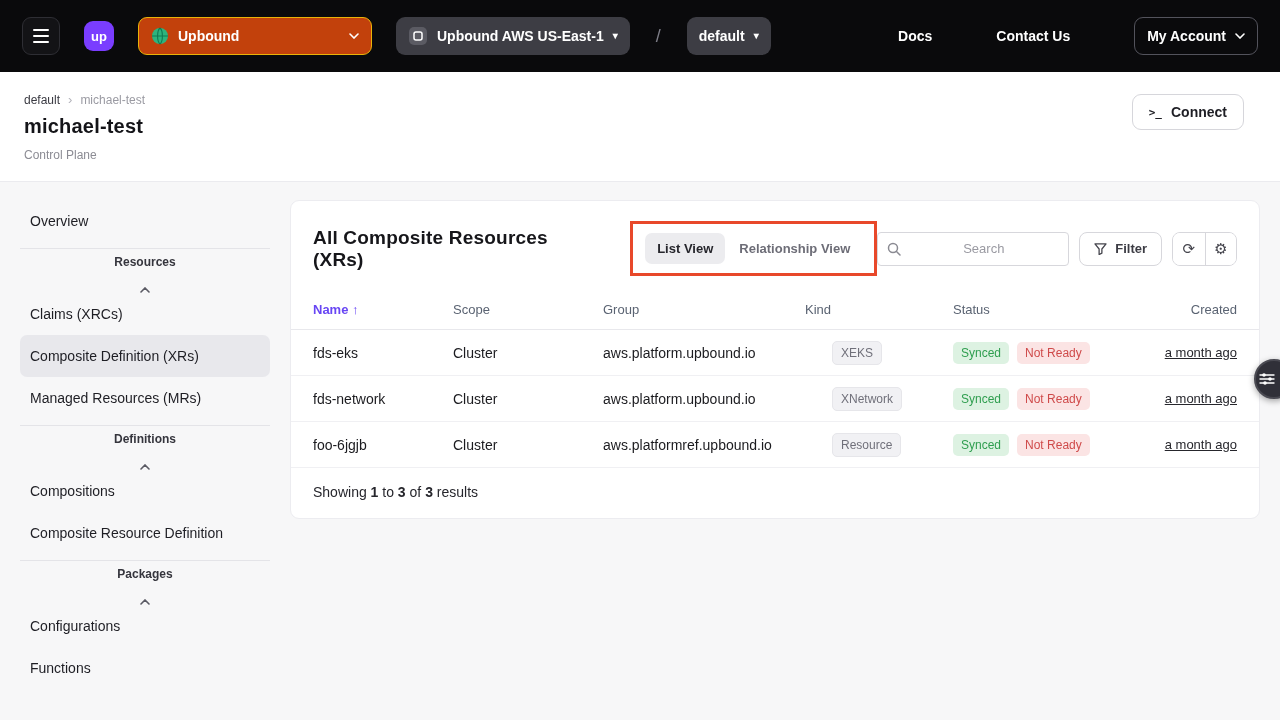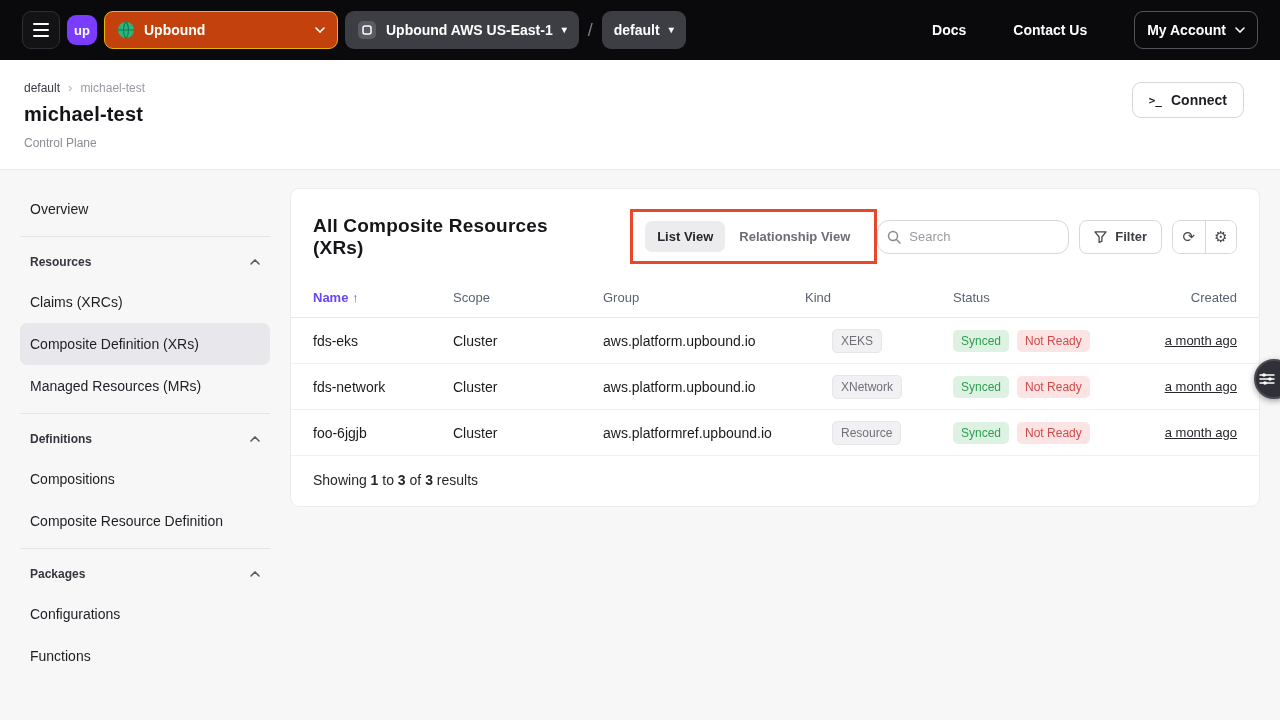--- a/index.html
+++ b/index.html
@@ -1,19 +1,19 @@
 <!DOCTYPE html>
 <html><head>
 <meta charset="utf-8">
 <style>
   * { margin:0; padding:0; box-sizing:border-box; }
   html,body { width:1280px; height:720px; overflow:hidden; font-family:"Liberation Sans", sans-serif; background:#f7f7f8; }
 
   
-  .topbar { height:60px; background:#0a0a0c; display:flex; align-items:center; padding:0 22px; gap:7px; }
+  .topbar { height:72px; background:#0a0a0c; display:flex; align-items:center; padding:0 22px; gap:24px; }
   .hamburger-btn { width:38px; height:38px; border:1px solid #2e2e34; border-radius:9px; background:#131316; display:flex; flex-direction:column; justify-content:center; align-items:center; gap:4px; cursor:pointer; }
   .hamburger-btn span { display:block; width:16px; height:2px; background:#fff; border-radius:2px; }
   .up-logo { width:30px; height:30px; border-radius:9px; background:#7a3dff; color:#fff; font-size:13px; font-weight:bold; display:flex; align-items:center; justify-content:center; }
   .pill { height:38px; border-radius:9px; display:flex; align-items:center; gap:9px; padding:0 12px; color:#fff; font-size:14px; font-weight:bold; cursor:pointer; }
   .org-pill { background:#c2410c; border:1px solid #eab308; width:234px; }
   .org-pill .lbl { flex:1; }
   .gray-pill { background:#3d3d44; }
   .caret { font-size:10px; color:#fff; line-height:1; }
   .slash { color:#7e7e88; font-size:18px; font-weight:normal; margin:0 2px; }
   .topbar-spacer { flex:1; }
@@ -31,33 +31,33 @@
   .page-sub { font-size:12px; color:#8c8c94; margin-top:10px; }
   .connect-btn { position:absolute; right:36px; top:22px; height:36px; border:1px solid #d6d6db; border-radius:9px; background:#fff; display:flex; align-items:center; gap:9px; padding:0 16px; font-size:14px; font-weight:bold; color:#1e1e24; cursor:pointer; }
   .term-ico { font-family:"DejaVu Sans Mono", monospace; font-size:11px; font-weight:bold; color:#1e1e24; }
 
   
   .content { display:flex; padding:18px 20px 0; gap:20px; }
   .sidebar { width:250px; flex:none; }
   .side-item { height:42px; display:flex; align-items:center; padding:0 10px; font-size:14px; color:#1e1e24; border-radius:7px; cursor:pointer; }
   .side-item.selected { background:#e8e8ec; }
   .side-divider { border-top:1px solid #e4e4e8; margin:6px 0; }
-  .side-section { height:38px; display:flex; align-items:center; justify-content:space-between; padding:0 10px; font-size:12px; font-weight:bold; color:#35353d; cursor:pointer; }
+  .side-section { height:38px; display:flex; align-items:center; justify-content:space-between; padding:0 10px; font-size:12px; font-weight:bold; color:#35353d; cursor:pointer;flex-direction:column; }
   .side-section svg { stroke:#5a5a64; }
 
   
   .main-card { flex:1; background:#fff; border:1px solid #ececf0; border-radius:9px; align-self:flex-start; overflow:visible; }
   .card-head { display:flex; align-items:center; padding:20px 22px 14px; }
   .card-title { font-size:19px; font-weight:bold; color:#16161a; letter-spacing:.2px; }
   .annotation-box { border:3px solid #e8482a; padding:9px 12px; display:flex; align-items:center; gap:2px; margin-left:40px; }
   .toggle-btn { padding:8px 12px; font-size:13px; font-weight:bold; color:#6d6d77; border-radius:7px; cursor:pointer; white-space:nowrap; }
   .toggle-btn.active { background:#ececef; color:#26262c; }
   .search-wrap { margin-left:auto; position:relative; }
   .search-wrap svg { position:absolute; left:10px; top:10px; }
-  .search-input { width:192px; height:34px; border:1px solid #d7d7dc; border-radius:12px; padding:0 10px 0 31px; font-size:13px; color:#2a2a30; outline:none; font-family:"Liberation Sans", sans-serif; }
+  .search-input { width:192px; height:34px; border:1px solid #d7d7dc; border-radius:4px; padding:0 10px 0 31px; font-size:13px; color:#2a2a30; outline:none; font-family:"Liberation Sans", sans-serif;text-align:center; }
   .search-input::placeholder { color:#9a9aa2; }
   .filter-btn { margin-left:10px; height:34px; border:1px solid #d7d7dc; border-radius:8px; background:#fff; display:flex; align-items:center; gap:8px; padding:0 14px; font-size:13px; font-weight:bold; color:#3c3c44; cursor:pointer; }
   .icon-pair { margin-left:10px; display:flex; border:1px solid #d7d7dc; border-radius:8px; overflow:hidden; height:34px; }
   .icon-btn { width:33px; display:flex; align-items:center; justify-content:center; background:#fff; cursor:pointer; font-size:15px; color:#45454d; }
   .icon-btn + .icon-btn { border-left:1px solid #d7d7dc; }
 
   
   .tgrid { display:grid; grid-template-columns:140px 150px 202px 148px 206px minmax(0,1fr); align-items:center; padding:0 22px; }
   .thead { height:40px; border-bottom:1px solid #e8e8ec; font-size:13px; color:#5a6372; }
   .th-name { color:#6846f4; font-weight:bold; cursor:pointer; }

